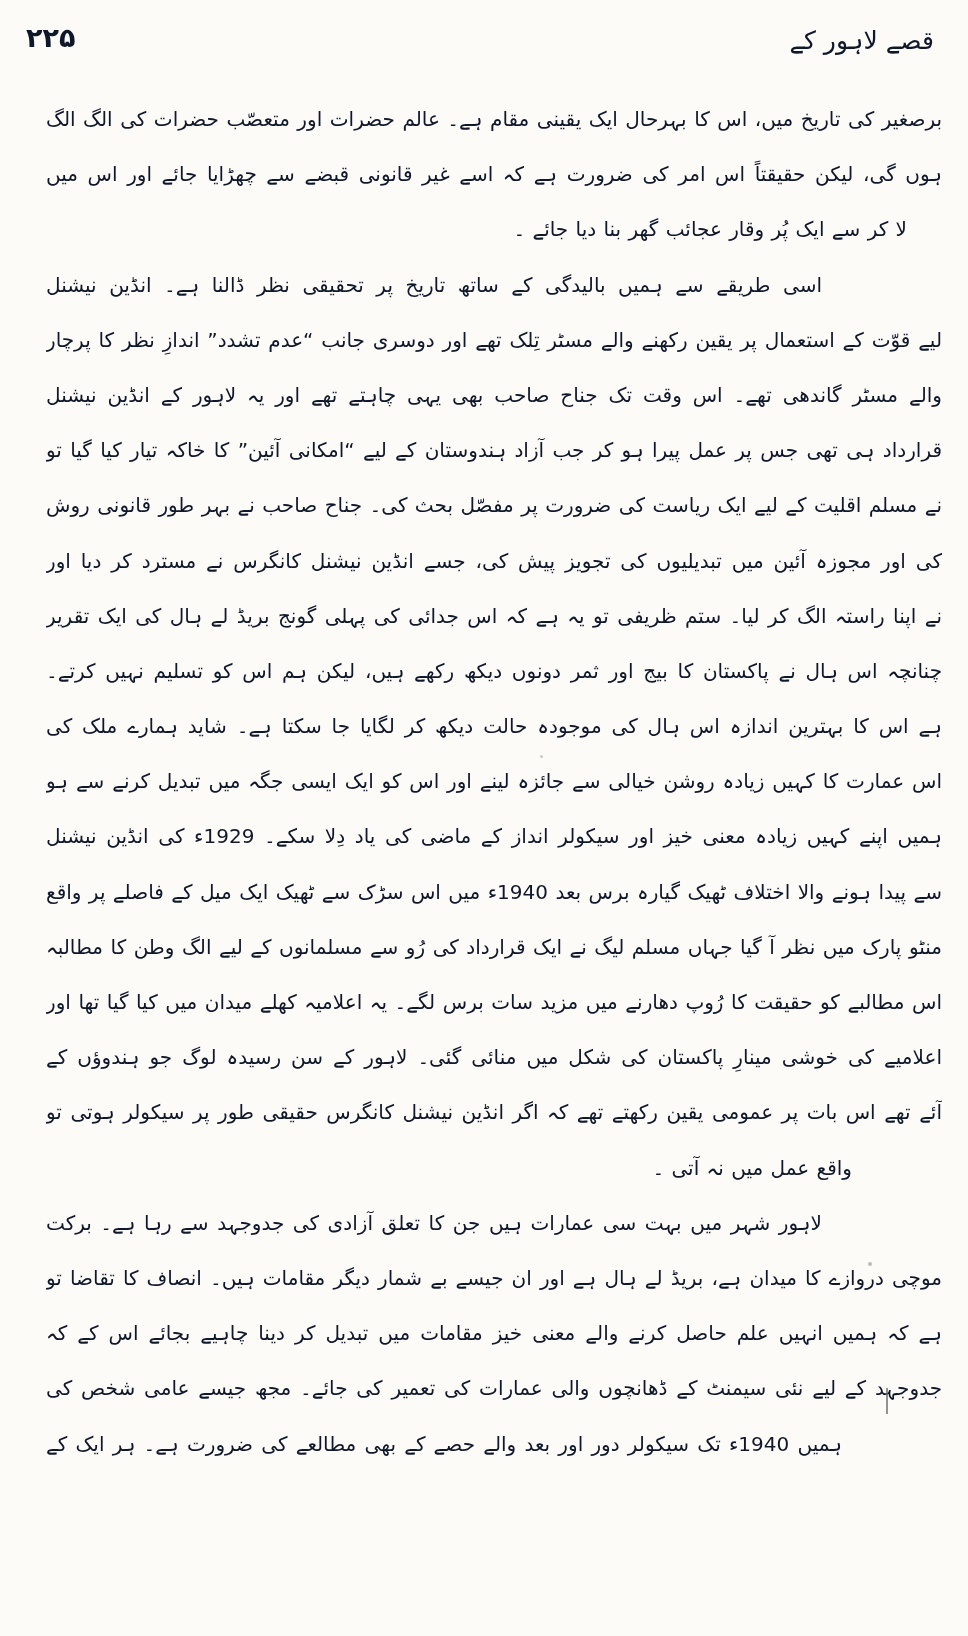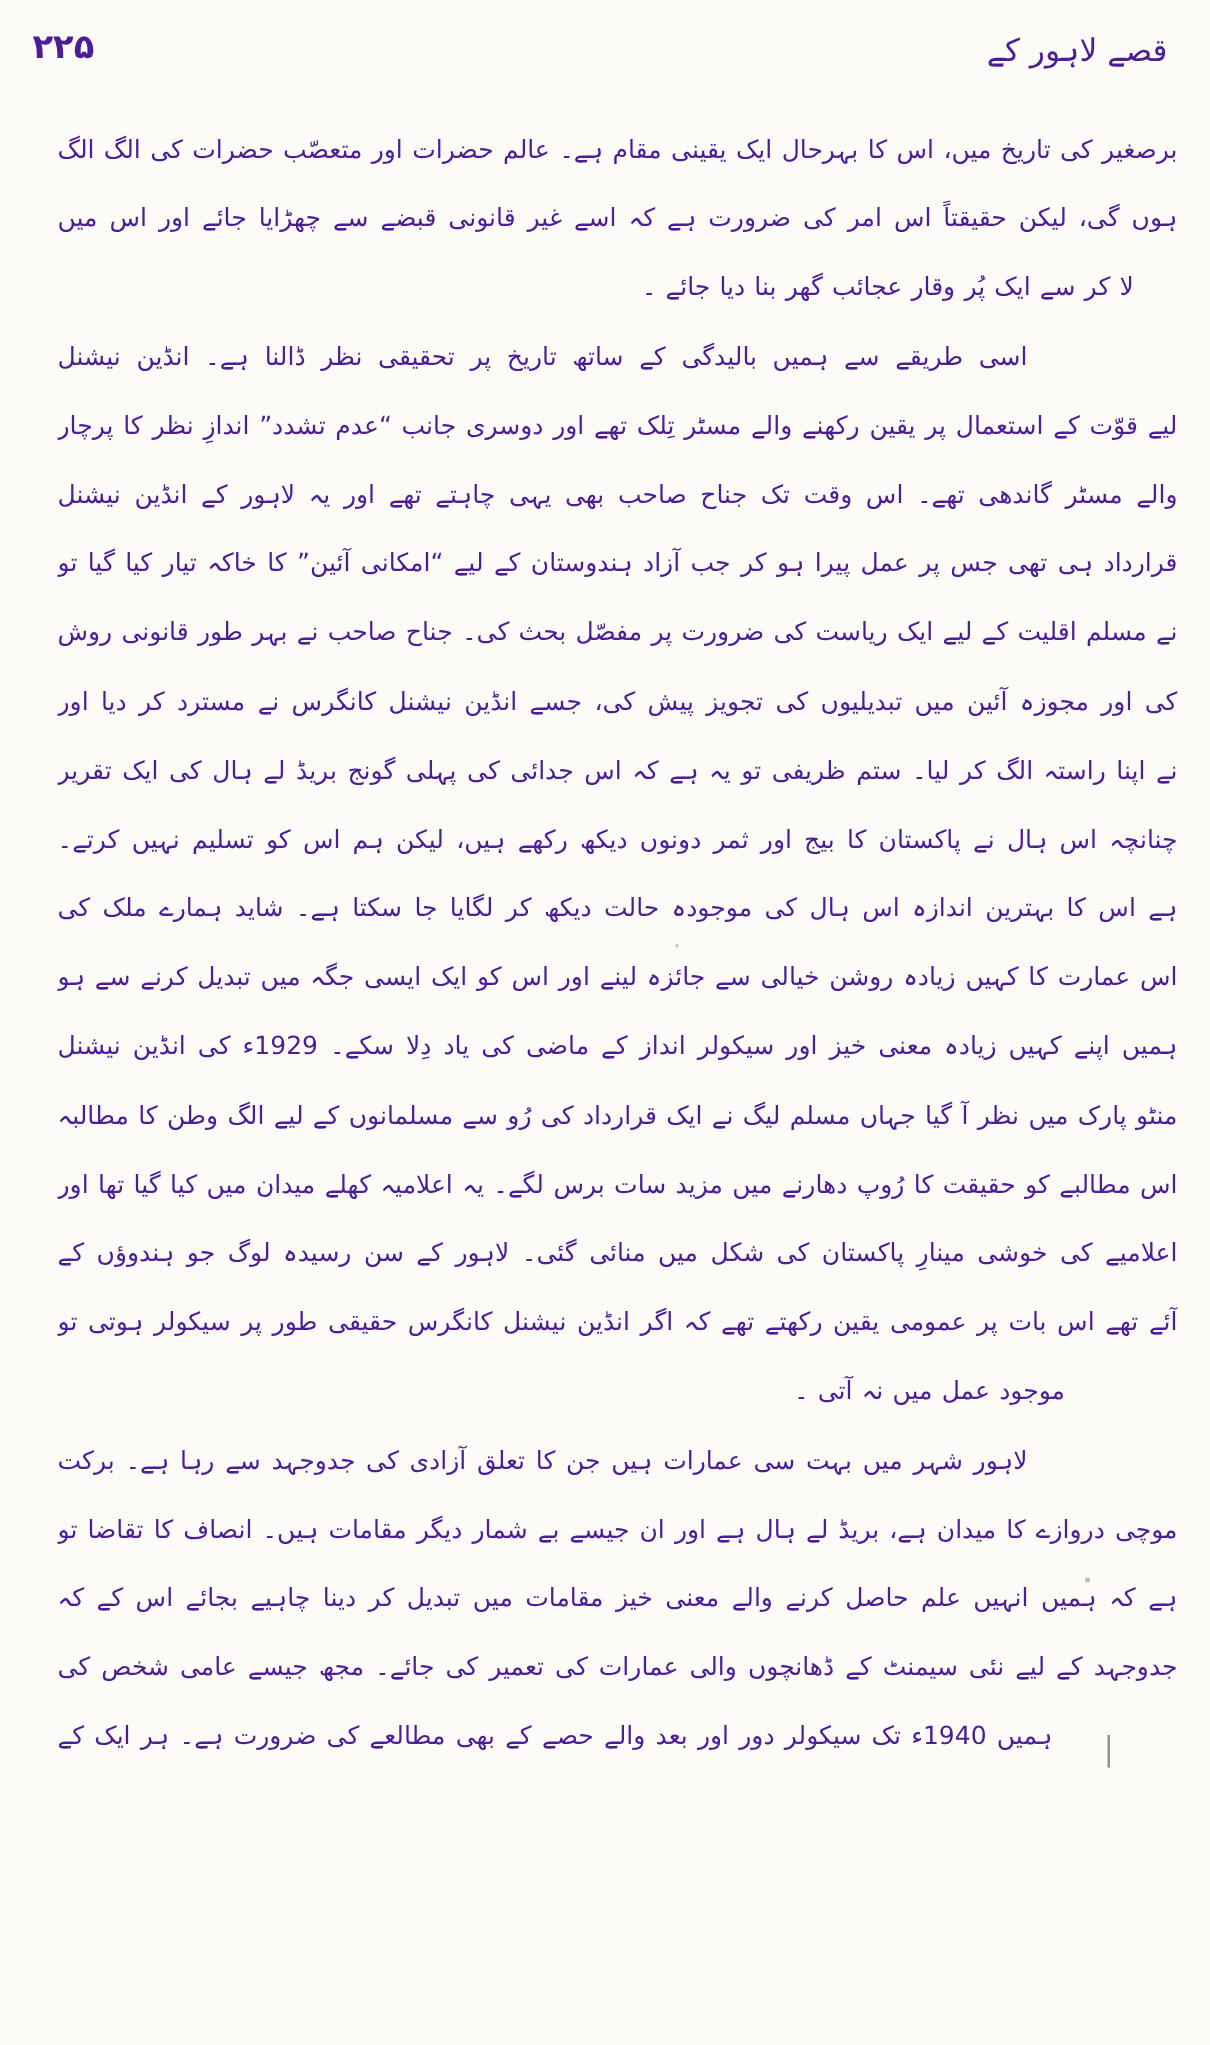--- a/index.html
+++ b/index.html
@@ -8,21 +8,21 @@
     background: #e8e6e1;
   }
   .page {
     position: relative;
     width: 968px;
     height: 1636px;
     margin: 0 auto;
     background: #fcfbf8;
     overflow: hidden;
     font-family: "DejaVu Sans", sans-serif;
-    color: #4c1d95;
+    color: #0f172a;
   }
   .header-row {
     position: absolute;
     top: 18px;
     left: 26px;
     right: 34px;
     height: 48px;
     display: flex;
     justify-content: space-between;
     align-items: flex-start;
@@ -89,25 +89,26 @@
       <div class="tline">لیے قوّت کے استعمال پر یقین رکھنے والے مسٹر تِلک تھے اور دوسری جانب “عدم تشدد” اندازِ نظر کا پرچار کرنے</div>
       <div class="tline">والے مسٹر گاندھی تھے۔ اس وقت تک جناح صاحب بھی یہی چاہتے تھے اور یہ لاہور کے انڈین نیشنل کانگرس کی</div>
       <div class="tline">قرارداد ہی تھی جس پر عمل پیرا ہو کر جب آزاد ہندوستان کے لیے “امکانی آئین” کا خاکہ تیار کیا گیا تو علامہ اقبال</div>
       <div class="tline">نے مسلم اقلیت کے لیے ایک ریاست کی ضرورت پر مفصّل بحث کی۔ جناح صاحب نے بہر طور قانونی روش اختیار</div>
       <div class="tline">کی اور مجوزہ آئین میں تبدیلیوں کی تجویز پیش کی، جسے انڈین نیشنل کانگرس نے مسترد کر دیا اور نتیجتاً جناح صاحب</div>
       <div class="tline">نے اپنا راستہ الگ کر لیا۔ ستم ظریفی تو یہ ہے کہ اس جدائی کی پہلی گونج بریڈ لے ہال کی ایک تقریر میں موجود تھی۔</div>
       <div class="tline">چنانچہ اس ہال نے پاکستان کا بیج اور ثمر دونوں دیکھ رکھے ہیں، لیکن ہم اس کو تسلیم نہیں کرتے۔ پاکستان پر جو بیتی</div>
       <div class="tline">ہے اس کا بہترین اندازہ اس ہال کی موجودہ حالت دیکھ کر لگایا جا سکتا ہے۔ شاید ہمارے ملک کی حیاتِ نو کا آغاز</div>
       <div class="tline">اس عمارت کا کہیں زیادہ روشن خیالی سے جائزہ لینے اور اس کو ایک ایسی جگہ میں تبدیل کرنے سے ہو سکتا ہے۔ جو</div>
       <div class="tline">ہمیں اپنے کہیں زیادہ معنی خیز اور سیکولر انداز کے ماضی کی یاد دِلا سکے۔ 1929ء کی انڈین نیشنل کانگرس کی قرارداد</div>
+      <div class="tline">سے پیدا ہونے والا اختلاف ٹھیک گیارہ برس بعد 1940ء میں اس سڑک سے ٹھیک ایک میل کے فاصلے پر واقع</div>
       <div class="tline">منٹو پارک میں نظر آ گیا جہاں مسلم لیگ نے ایک قرارداد کی رُو سے مسلمانوں کے لیے الگ وطن کا مطالبہ کر دیا۔</div>
       <div class="tline">اس مطالبے کو حقیقت کا رُوپ دھارنے میں مزید سات برس لگے۔ یہ اعلامیہ کھلے میدان میں کیا گیا تھا اور</div>
       <div class="tline">اعلامیے کی خوشی مینارِ پاکستان کی شکل میں منائی گئی۔ لاہور کے سن رسیدہ لوگ جو ہندوؤں کے ساتھ اکٹھے رہتے</div>
       <div class="tline">آئے تھے اس بات پر عمومی یقین رکھتے تھے کہ اگر انڈین نیشنل کانگرس حقیقی طور پر سیکولر ہوتی تو ہندوستان کی تقسیم</div>
-      <div class="tline end" style="padding-right: 90px;">موجود عمل میں نہ آتی ۔</div>
+      <div class="tline end" style="padding-right: 90px;">واقع عمل میں نہ آتی ۔</div>
       <div class="tline" style="padding-right: 120px;">لاہور شہر میں بہت سی عمارات ہیں جن کا تعلق آزادی کی جدوجہد سے رہا ہے۔ برکت علی ہال ہے،</div>
       <div class="tline">موچی دروازے کا میدان ہے، بریڈ لے ہال ہے اور ان جیسے بے شمار دیگر مقامات ہیں۔ انصاف کا تقاضا تو یہی</div>
       <div class="tline">ہے کہ ہمیں انہیں علم حاصل کرنے والے معنی خیز مقامات میں تبدیل کر دینا چاہیے بجائے اس کے کہ آزادی کی</div>
       <div class="tline">جدوجہد کے لیے نئی سیمنٹ کے ڈھانچوں والی عمارات کی تعمیر کی جائے۔ مجھ جیسے عامی شخص کی سمجھ سے باہر ہے۔</div>
       <div class="tline" style="padding-right: 100px;">ہمیں 1940ء تک سیکولر دور اور بعد والے حصے کے بھی مطالعے کی ضرورت ہے۔ ہر ایک کے اپنے</div>
     </div>
 
   <div class="artifact tick"></div>
   <div class="artifact speck-1"></div>
   <div class="artifact speck-2"></div>

